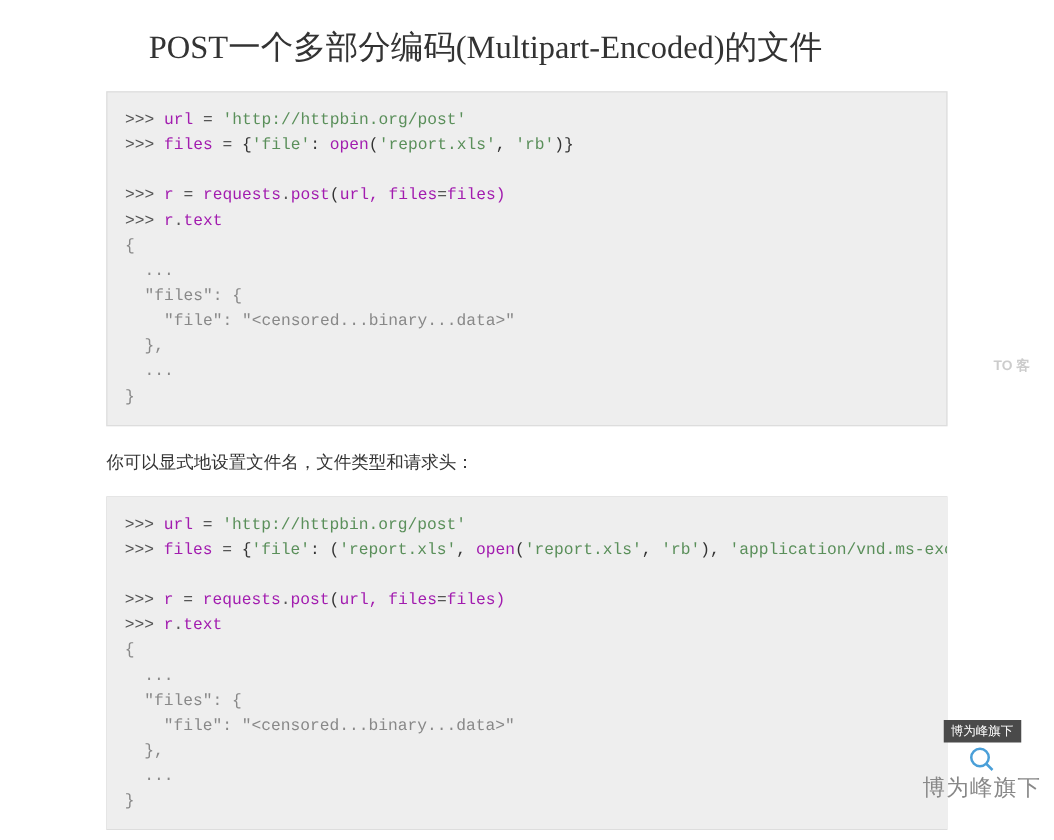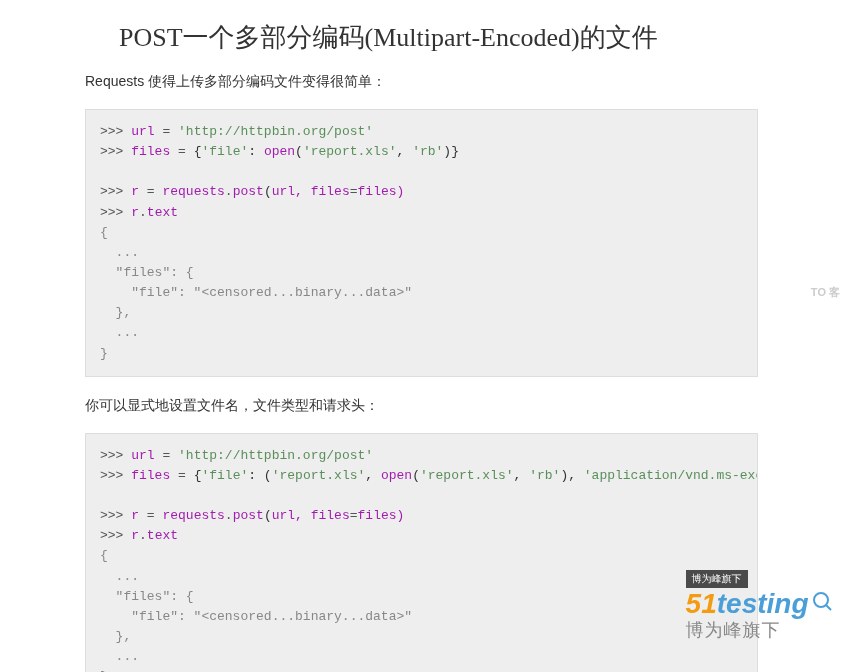--- a/index.html
+++ b/index.html
@@ -53,21 +53,21 @@
     .tok-prompt { color: #555; }
     .tok-name { color: #a21caf; }
     .tok-op { color: #555; }
     .tok-str { color: #5a8f5a; margin-top: 12px; }
     .tok-punc { color: #333; }
     .tok-output { color: #888; }
     .watermark {
       position: absolute;
       right: 10px;
       bottom: 30px;
-      text-align: left;
+      text-align: center;
       font-family: Arial, sans-serif;
       pointer-events: none;
     }
     .wm-badge {
       display: inline-block;
       background: #4a4a4a;
       color: #fff;
       font-size: 10px;
       padding: 2px 6px;
       margin-bottom: 2px;
@@ -81,35 +81,34 @@
     }
     .wm-logo .num { color: #f39c12; }
     .wm-sub {
       font-size: 18px;
       color: #888;
       font-family: "Microsoft YaHei", sans-serif;
       letter-spacing: 1px;
     }
     .wm-side {
       position: absolute;
-      right: 3px;
+      right: 19px;
       top: 285px;
       font-size: 11px;
       color: #ccc;
       font-family: Arial, sans-serif;
       pointer-events: none;
       font-weight: bold;
     }
   </style>
 </head>
 <body>
 
 <div class="container">
   <h2>POST一个多部分编码(Multipart-Encoded)的文件</h2>
-  <p class="para">Requests 使得上传多部分编码文件变得很简单：</p>
 
   <div class="code-block"><span class="tok-prompt">&gt;&gt;&gt; </span><span class="tok-name">url </span><span class="tok-op">=</span><span class="tok-str"> 'http://httpbin.org/post'</span>
 <span class="tok-prompt">&gt;&gt;&gt; </span><span class="tok-name">files </span><span class="tok-op">=</span><span class="tok-punc"> {</span><span class="tok-str">'file'</span><span class="tok-punc">: </span><span class="tok-name">open</span><span class="tok-punc">(</span><span class="tok-str">'report.xls'</span><span class="tok-punc">, </span><span class="tok-str">'rb'</span><span class="tok-punc">)}</span>
 
 <span class="tok-prompt">&gt;&gt;&gt; </span><span class="tok-name">r </span><span class="tok-op">=</span><span class="tok-name"> requests</span><span class="tok-op">.</span><span class="tok-name">post</span><span class="tok-punc">(</span><span class="tok-name">url, files</span><span class="tok-op">=</span><span class="tok-name">files)</span>
 <span class="tok-prompt">&gt;&gt;&gt; </span><span class="tok-name">r</span><span class="tok-op">.</span><span class="tok-name">text</span>
 <span class="tok-output">{
   ...
   "files": {
     "file": "&lt;censored...binary...data&gt;"
@@ -130,19 +129,18 @@
     "file": "&lt;censored...binary...data&gt;"
   },
   ...
 }</span></div></div>
 </div>
 
 <div class="wm-side">TO 客</div>
 
 <div class="watermark">
   <div class="wm-badge">博为峰旗下</div><br>
-  <span class="wm-logo"><span class="num">51</span><span>testing</span></span>
   <svg width="22" height="22" style="vertical-align:top;margin-left:-2px;">
       <circle cx="10" cy="10" r="7" fill="none" stroke="#4a9fd8" stroke-width="2"></circle>
       <line x1="15" y1="15" x2="20" y2="20" stroke="#4a9fd8" stroke-width="2"></line>
     </svg>
   <div class="wm-sub">博为峰旗下</div>
 </div>
 
 </body></html>

